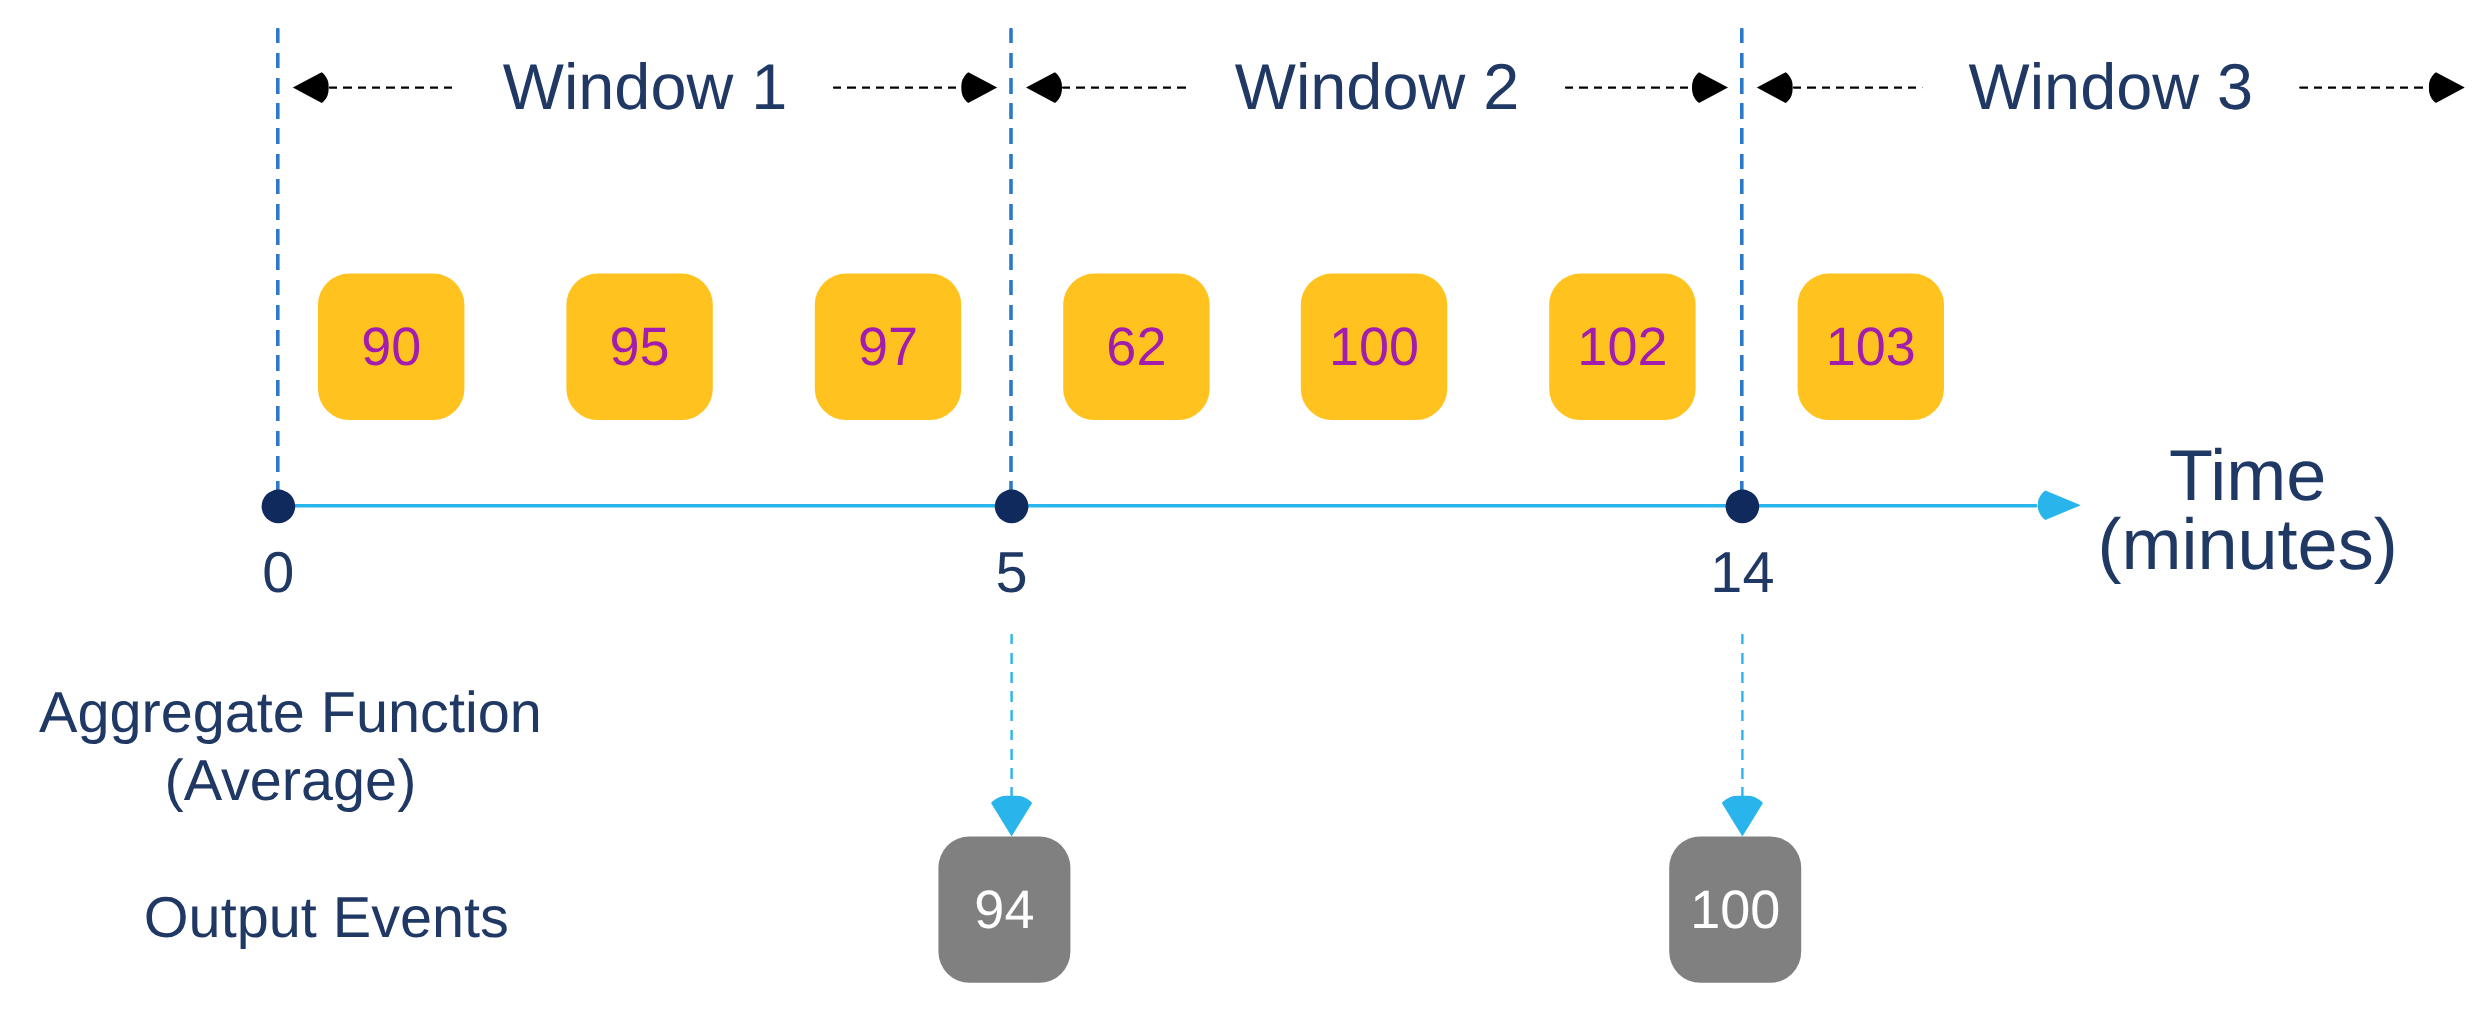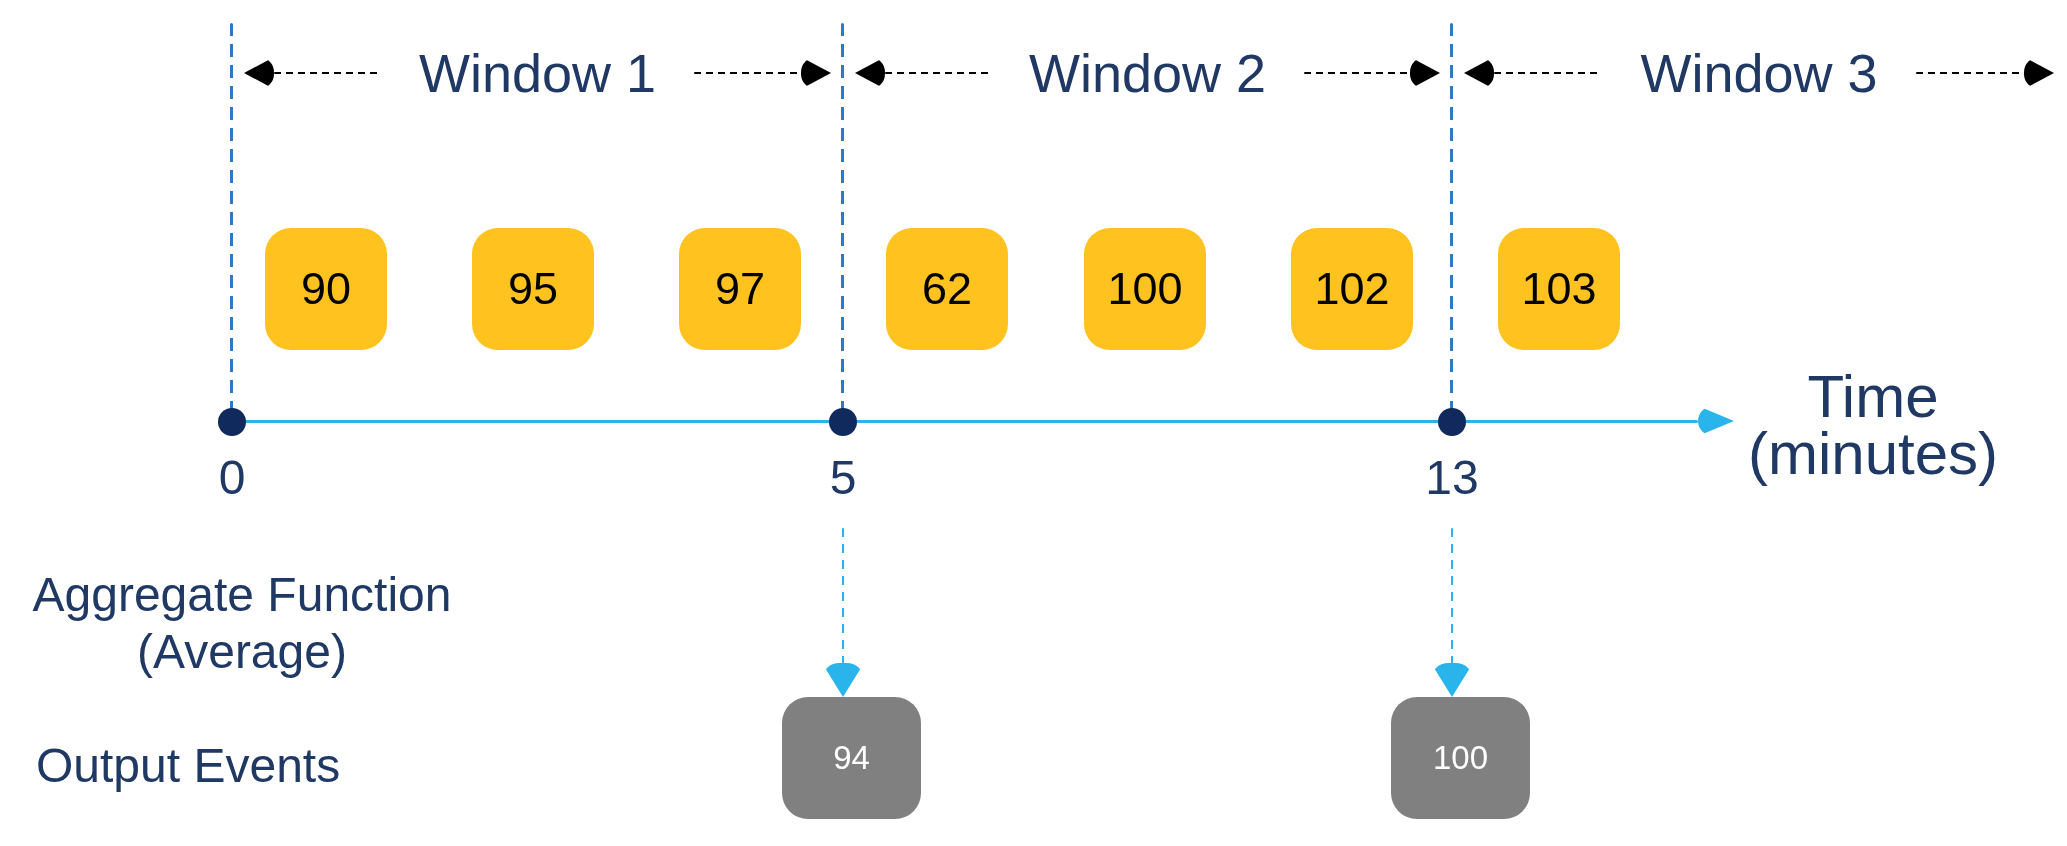--- a/index.html
+++ b/index.html
@@ -24,47 +24,47 @@
   .win-row{position:absolute;top:44px;height:58px;display:flex;align-items:center;}
   .tri{width:0;height:0;flex:0 0 auto;}
   .tri-left{border-top:16px solid transparent;border-bottom:16px solid transparent;border-right:30px solid var(--arrow-black);}
   .tri-right{border-top:16px solid transparent;border-bottom:16px solid transparent;border-left:30px solid var(--arrow-black);}
   .hdash{flex:1 1 auto;height:2px;
     background:repeating-linear-gradient(90deg,var(--arrow-black) 0 7px,transparent 7px 12px);}
   .win-label{flex:0 0 auto;padding:0 38px;font-size:54px;font-weight:300;color:var(--navy-text);white-space:nowrap;line-height:1;}
 
   
   .event-box{position:absolute;top:228px;width:122px;height:122px;background:var(--event-box);
-    display:flex;align-items:center;justify-content:center;color:#000000;font-size:45px;font-weight:300;}
+    display:flex;align-items:center;justify-content:center;color:#a21caf;font-size:45px;font-weight:300;}
 
   
   .axis-line{position:absolute;left:232px;top:420px;width:1466px;height:3px;background:var(--axis-cyan);}
   .axis-head{position:absolute;left:1698px;top:406px;width:0;height:0;
     border-top:15px solid transparent;border-bottom:15px solid transparent;border-left:36px solid var(--axis-cyan);}
   .axis-dot{position:absolute;top:408px;width:28px;height:28px;border-radius:50%;background:var(--dot-navy);transform:translateX(-14px);}
   .tick{position:absolute;top:452px;width:120px;transform:translateX(-60px);text-align:center;
     font-size:48px;font-weight:300;color:var(--navy-text);line-height:1.1;}
   .axis-label{position:absolute;left:1741px;top:368px;width:264px;text-align:center;
     font-size:60px;font-weight:300;color:var(--navy-text);line-height:57px;}
 
   
   .drop-line{position:absolute;top:528px;height:138px;width:2px;transform:translateX(-1px);
     background:repeating-linear-gradient(180deg,var(--axis-cyan) 0 9px,transparent 9px 16px);}
   .drop-head{position:absolute;top:663px;width:0;height:0;transform:translateX(-21px);
     border-left:21px solid transparent;border-right:21px solid transparent;border-top:34px solid var(--axis-cyan);}
 
   
   .agg-label{position:absolute;left:22px;top:566px;width:440px;text-align:center;
     font-size:48px;font-weight:300;color:var(--navy-text);line-height:57px;}
-  .out-label{position:absolute;left:36px;top:740px;width:400px;text-align:left;
+  .out-label{position:absolute;left:24px;top:740px;width:400px;text-align:right;
     font-size:48px;font-weight:300;color:var(--navy-text);line-height:1.1;}
 
   
-  .output-box{position:absolute;top:697px;width:139px;height:122px;background:var(--output-box);
-    display:flex;align-items:center;justify-content:center;color:#ffffff;font-size:33px;font-weight:300;}
+  .output-box{position:absolute;top:697px;width:110px;height:122px;background:var(--output-box);
+    display:flex;align-items:center;justify-content:center;color:#ffffff;font-size:45px;font-weight:300;}
 </style>
 </head>
 <body>
 
 <div class="canvas">
 
   <div class="vguide" style="left:230px"></div>
   <div class="vguide" style="left:841px"></div>
   <div class="vguide" style="left:1450px"></div>
 
@@ -98,21 +98,21 @@
   <div class="event-box" style="left:1291px">102</div>
   <div class="event-box" style="left:1498px">103</div>
 
   <div class="axis-line"></div>
   <div class="axis-head"></div>
   <div class="axis-dot" style="left:232px"></div>
   <div class="axis-dot" style="left:843px"></div>
   <div class="axis-dot" style="left:1452px"></div>
   <div class="tick" style="left:232px">0</div>
   <div class="tick" style="left:843px">5</div>
-  <div class="tick" style="left:1452px">13</div>
+  <div class="tick" style="left:1452px">14</div>
   <div class="axis-label">
     <div>Time</div>
     <div>(minutes)</div>
   </div>
 
   <div class="drop-line" style="left:843px"></div>
   <div class="drop-head" style="left:843px"></div>
   <div class="drop-line" style="left:1452px"></div>
   <div class="drop-head" style="left:1452px"></div>
 

